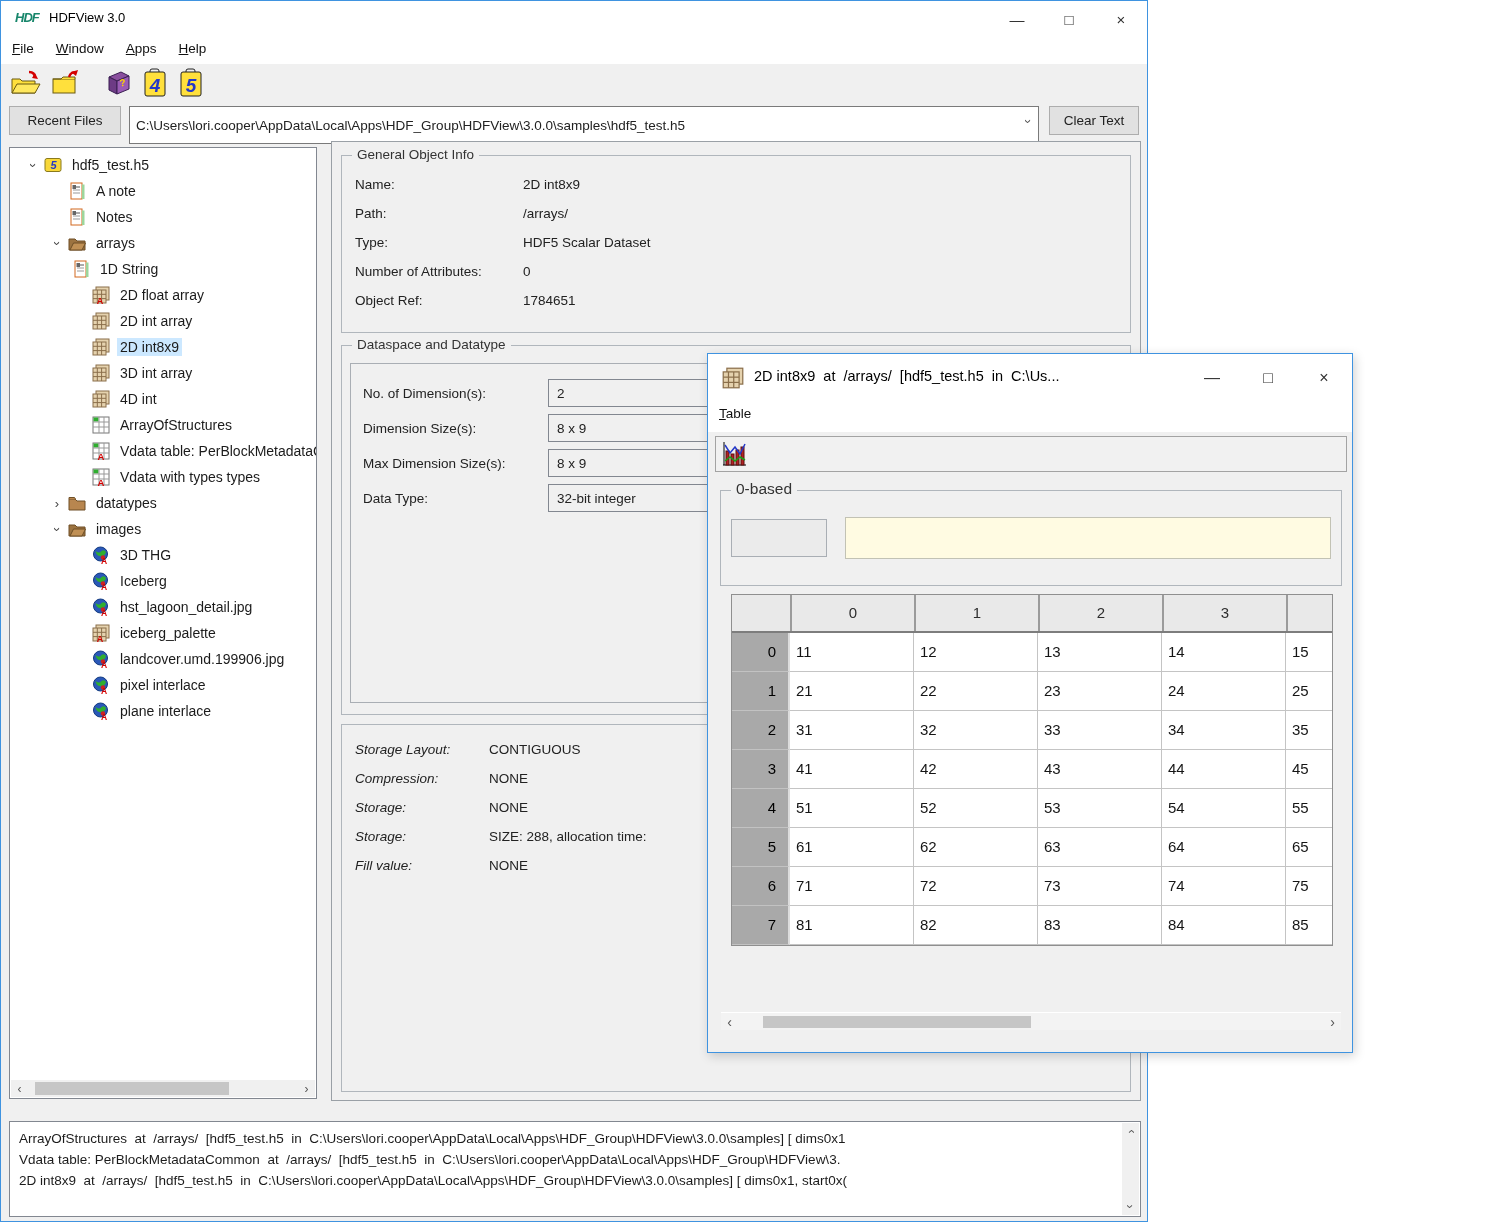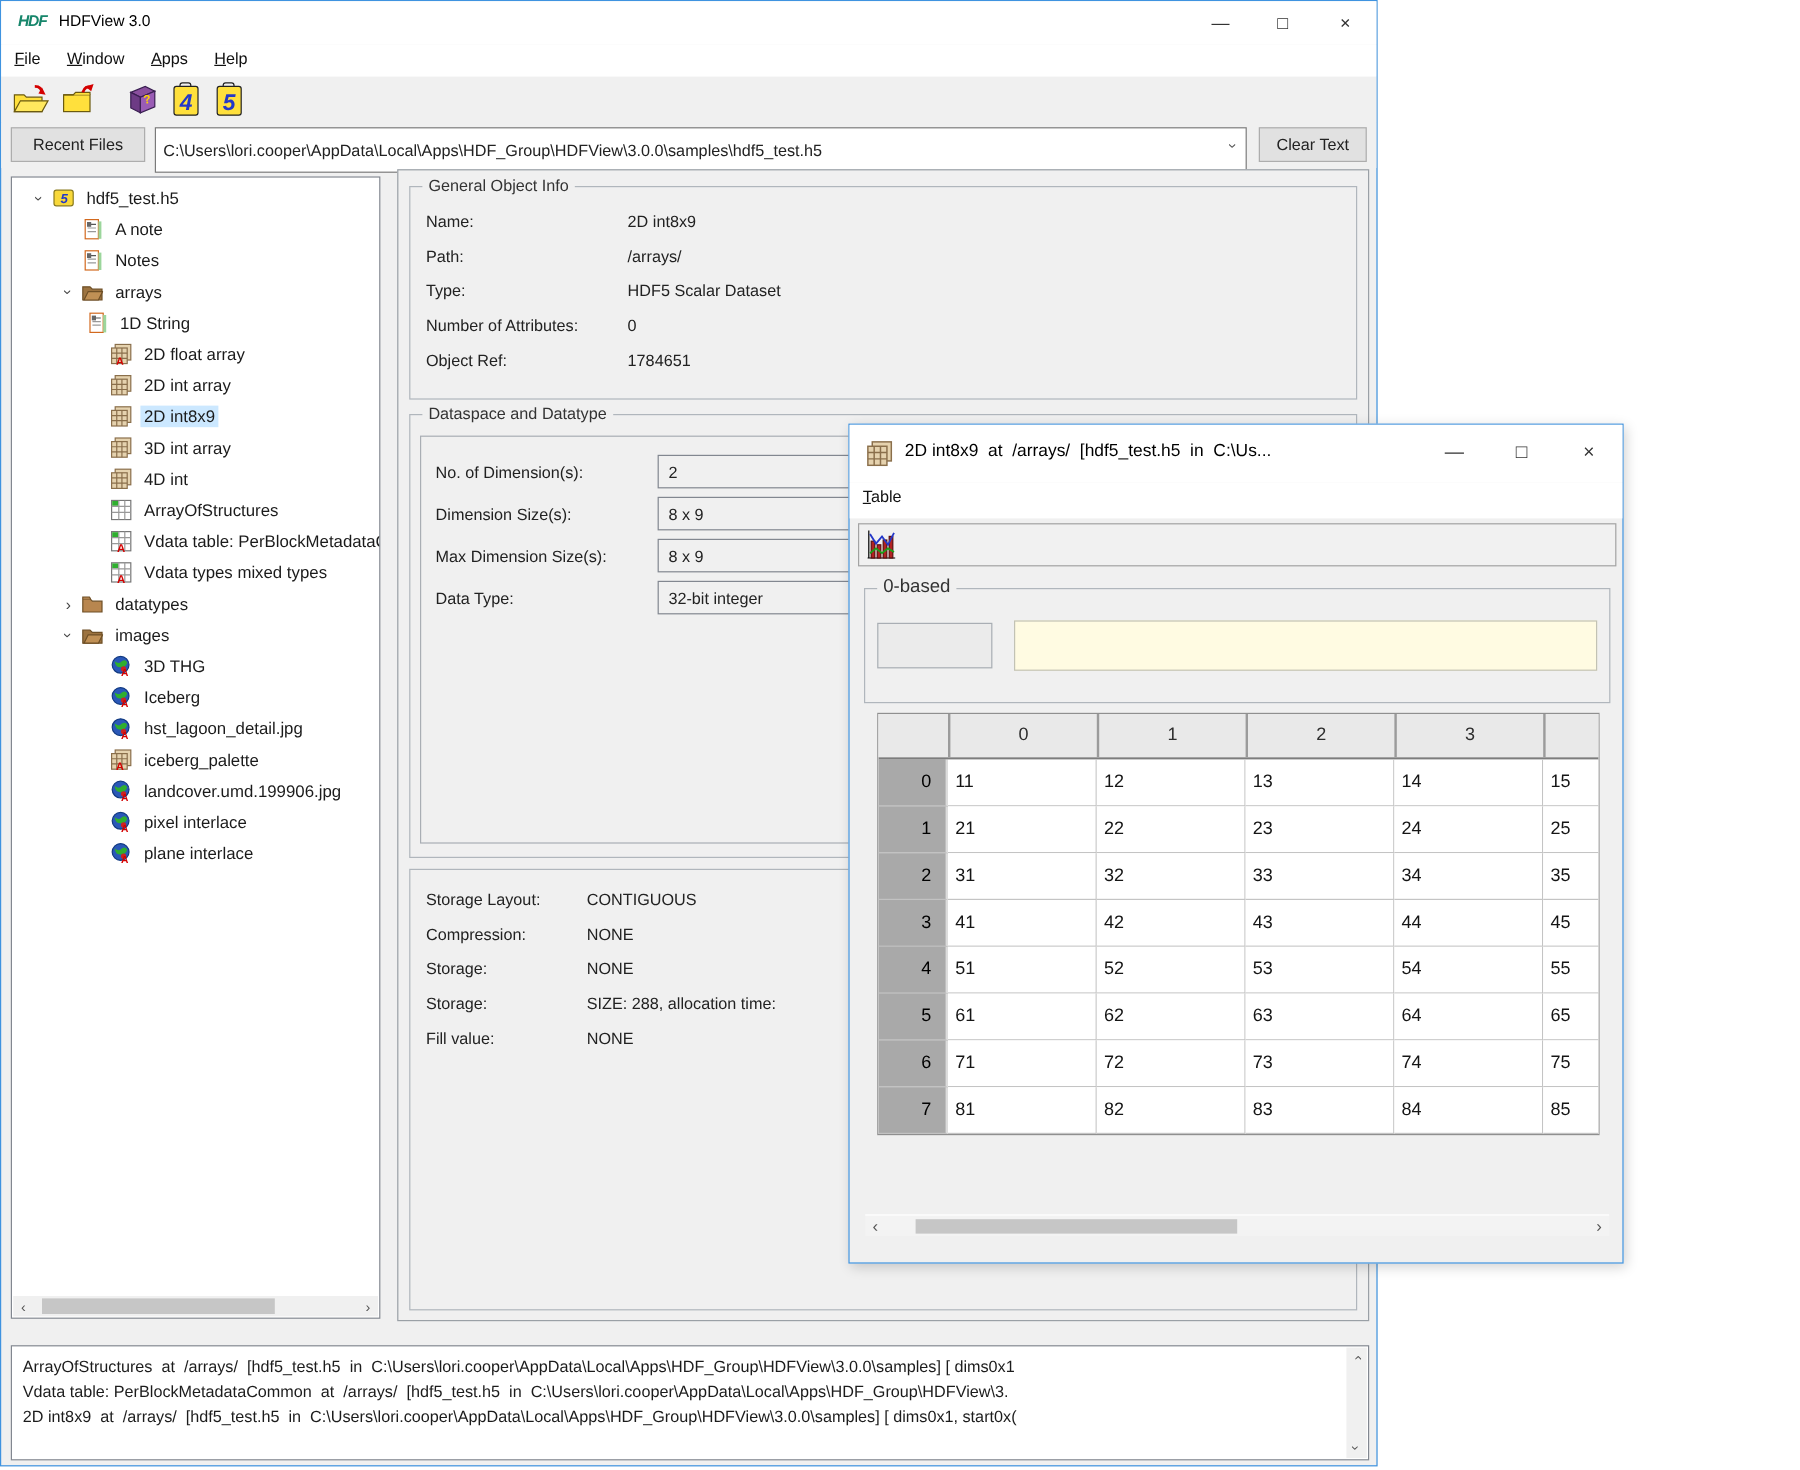--- a/index.html
+++ b/index.html
@@ -55,21 +55,21 @@
   .hs-thumb { position:absolute; top:2px; height:13px; background:#c6c6c6; }
 
   
   #content-panel { position:absolute; left:330px; top:140px; width:810px; height:960px;
     background:#f0f0f0; border:1px solid #9aa0a6; }
   .groupbox { position:absolute; border:1px solid #b0b6bc; }
   .group-title { position:absolute; top:-9px; left:10px; background:#f0f0f0; padding:0 5px;
     font-size:13.5px; color:#333; }
   .info-row { display:flex; font-size:13.5px; line-height:29px; color:#222; white-space:nowrap; }
   #general-box .info-row .lbl { width:168px; flex:0 0 168px; }
-  #storage-box .info-row .lbl { width:134px; flex:0 0 134px; }
+  #storage-box .info-row .lbl { width:134px; flex:0 0 134px;font-style:italic; }
   .inner-box { position:absolute; border:1px solid #a9aeb4; }
   .ds-row { display:flex; align-items:center; height:28px; margin:7px 0 7px 12px;
     font-size:13.5px; color:#222; }
   .ds-row .lbl { width:185px; flex:0 0 185px; }
   .ds-field { width:560px; height:28px; background:#f0f0f0; border:1px solid #828790;
     display:flex; align-items:center; padding:0 8px; font-size:13.5px; }
 
   
   #status-log { position:absolute; left:8px; top:1120px; width:1132px; height:96px;
     background:#fff; border:1px solid #828790; overflow:hidden; }
@@ -385,21 +385,21 @@
               <rect x="1.5" y="1.5" width="5" height="4" fill="#2fae2f"></rect>
               <g stroke="#999">
                 <line x1="1" y1="6" x2="17" y2="6"></line>
                 <line x1="1" y1="11" x2="17" y2="11"></line>
                 <line x1="7" y1="1" x2="7" y2="17"></line>
                 <line x1="12" y1="1" x2="12" y2="17"></line>
               </g>
               <text x="9" y="18" font-size="9.5" font-weight="bold" fill="#d40000" text-anchor="middle">A</text>
             </svg>
           </span>
-          <span class="tree-label">Vdata types mixed types</span>
+          <span class="tree-label">Vdata with types types</span>
         </div>
         <div class="tree-row" style="padding-left: 36px;">
           <span class="expander">›</span>
           <span class="tree-icon">
             <svg viewBox="0 0 18 18">
               <path d="M1 5 h6 l2 2 h8 v9 h-16 z" fill="#b8864f" stroke="#6e4f26"></path>
               <path d="M1 5 v-1.5 h5.5 l1 1.5" fill="#b8864f" stroke="#6e4f26"></path>
             </svg>
           </span>
           <span class="tree-label">datatypes</span>

